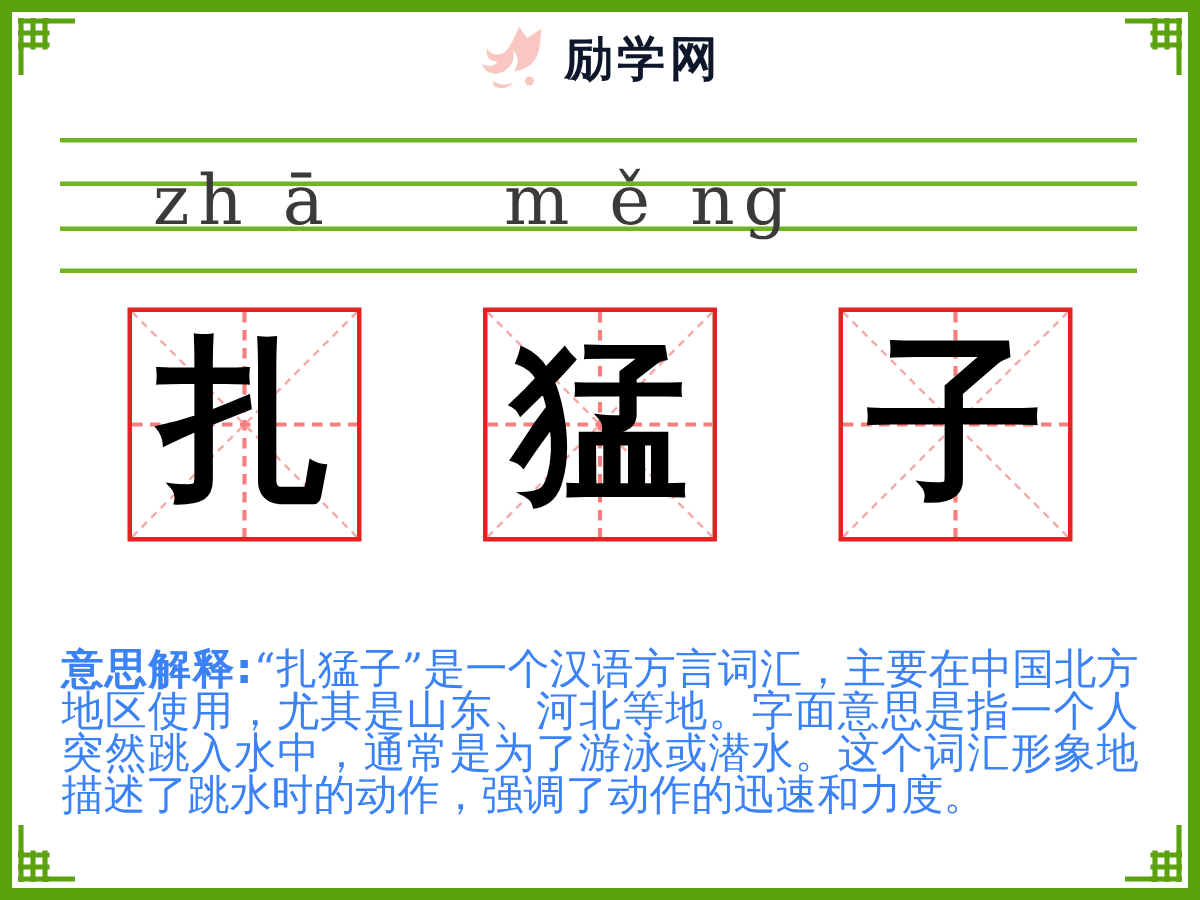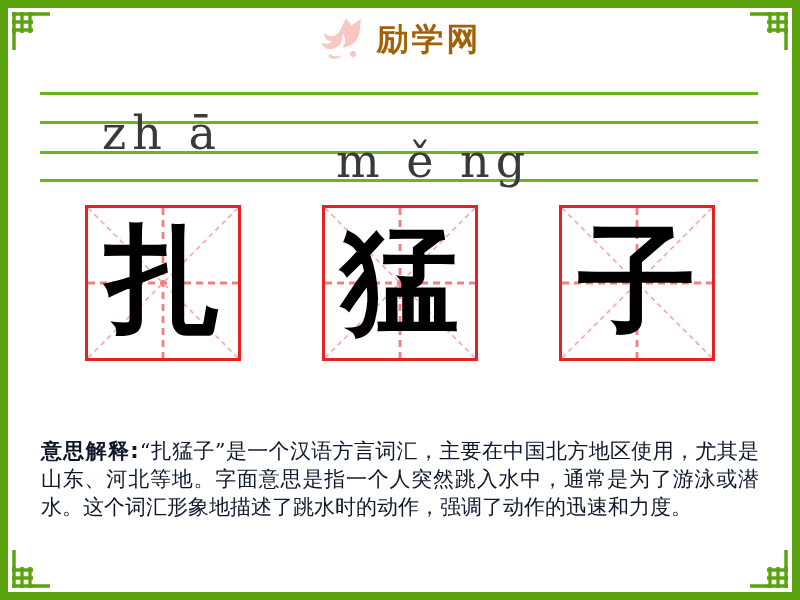--- a/index.html
+++ b/index.html
@@ -18,56 +18,56 @@
   .corner.tl{top:10px;left:10px;}
   .corner.tr{top:10px;right:10px;transform:scaleX(-1);}
   .corner.bl{bottom:10px;left:10px;transform:scaleY(-1);}
   .corner.br{bottom:10px;right:10px;transform:scale(-1,-1);}
   
   .watermark{
     position:absolute;top:14px;left:0;width:100%;
     display:flex;align-items:center;justify-content:center;gap:6px;
   }
   .brand-text{
-    font-size:32px;font-weight:bold;color:#a16207;letter-spacing:3px;
+    font-size:32px;font-weight:bold;color:#0f172a;letter-spacing:3px;
     font-family:"DejaVu Sans","Liberation Sans",sans-serif;
   }
   
   .staff{position:absolute;left:40px;top:92px;width:718px;height:90px;}
   .staff-line{position:absolute;left:0;width:100%;height:3px;background:#6db41e;}
   .staff-line.l1{top:0;}
   .staff-line.l2{top:29px;}
   .staff-line.l3{top:59px;}
   .staff-line.l4{top:87px;}
   .syllable{
     position:absolute;top:14px;font-family:"DejaVu Serif","Liberation Serif",serif;
     font-size:46px;color:#3a3a3a;letter-spacing:6px;white-space:pre;
   }
   .syl1{left:62px;}
-  .syl2{left:296px;margin-top:28px;}
+  .syl2{left:296px;}
   .syl3{left:566px;}
   
   .hanzi-box{
     position:absolute;top:205px;width:150px;height:150px;
     border:3px solid #e32222;box-sizing:content-box;background:#fff;
   }
   .box1{left:85px;}
   .box2{left:322px;}
   .box3{left:559px;}
   .hanzi-box svg{position:absolute;left:0;top:0;}
   .hanzi-char{
     position:absolute;inset:0;display:flex;align-items:center;justify-content:center;
     font-family:"DejaVu Serif","Liberation Serif",serif;
     font-size:118px;font-weight:700;color:#000;line-height:1;
     padding-bottom:6px;
   }
   
   .definition{
-    position:absolute;left:41px;top:416px;width:718px;
-    font-size:21px;line-height:28px;color:#0f172a;text-align:justify;
+    position:absolute;left:41px;top:404px;width:718px;
+    font-size:28px;line-height:28px;color:#3b82f6;text-align:justify;
     font-family:"DejaVu Serif","Liberation Serif",serif;
   }
   .definition b{
     font-family:"DejaVu Sans","Liberation Sans",sans-serif;
     font-weight:bold;letter-spacing:1px;
   }
 </style>
 </head>
 <body>
 

